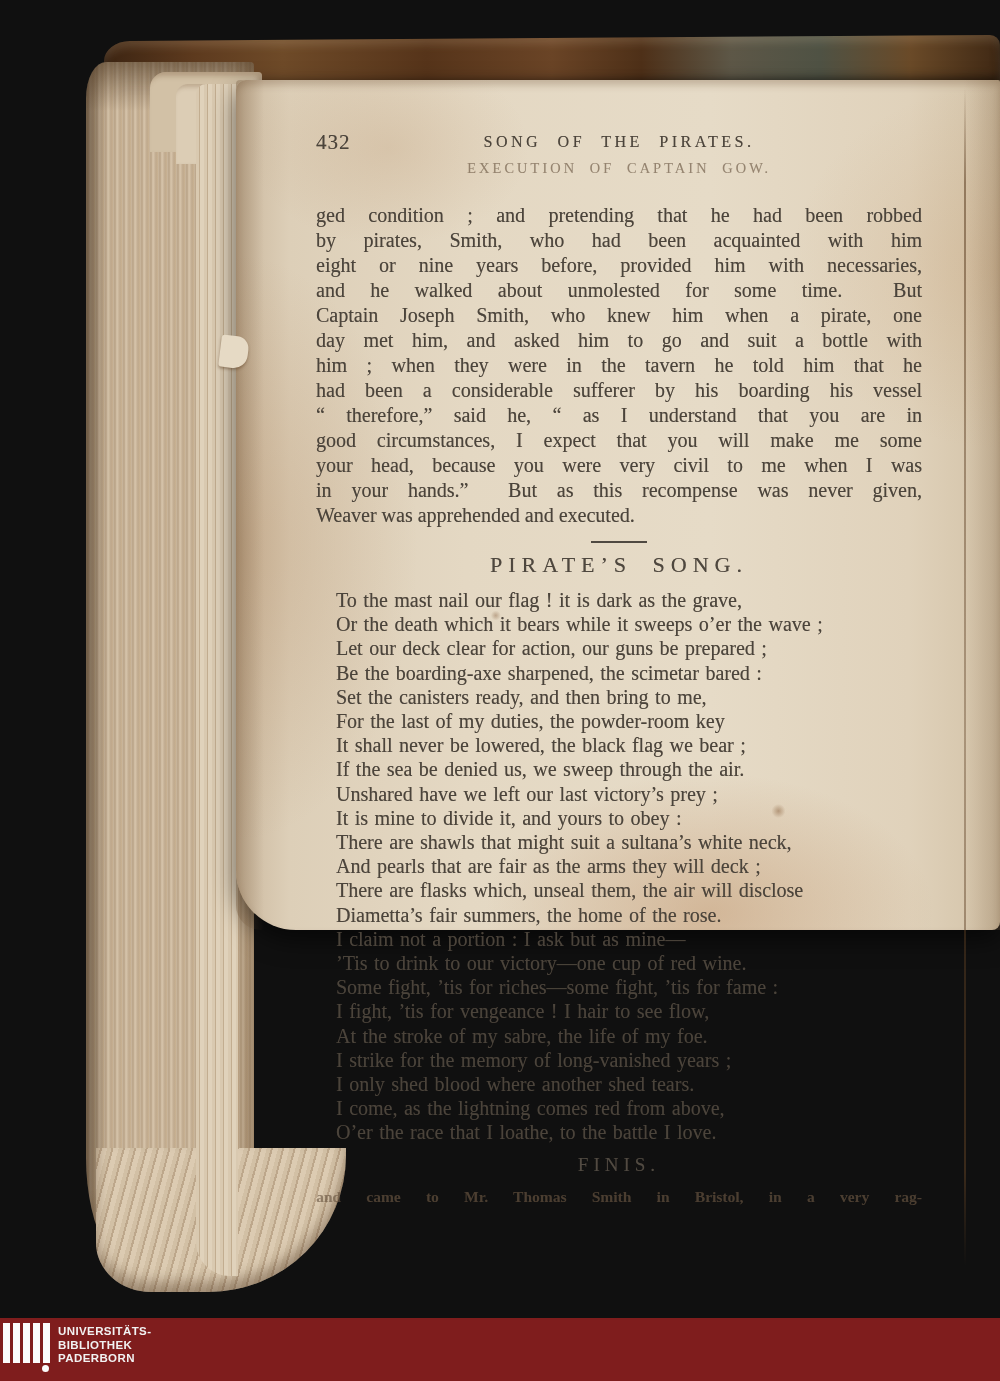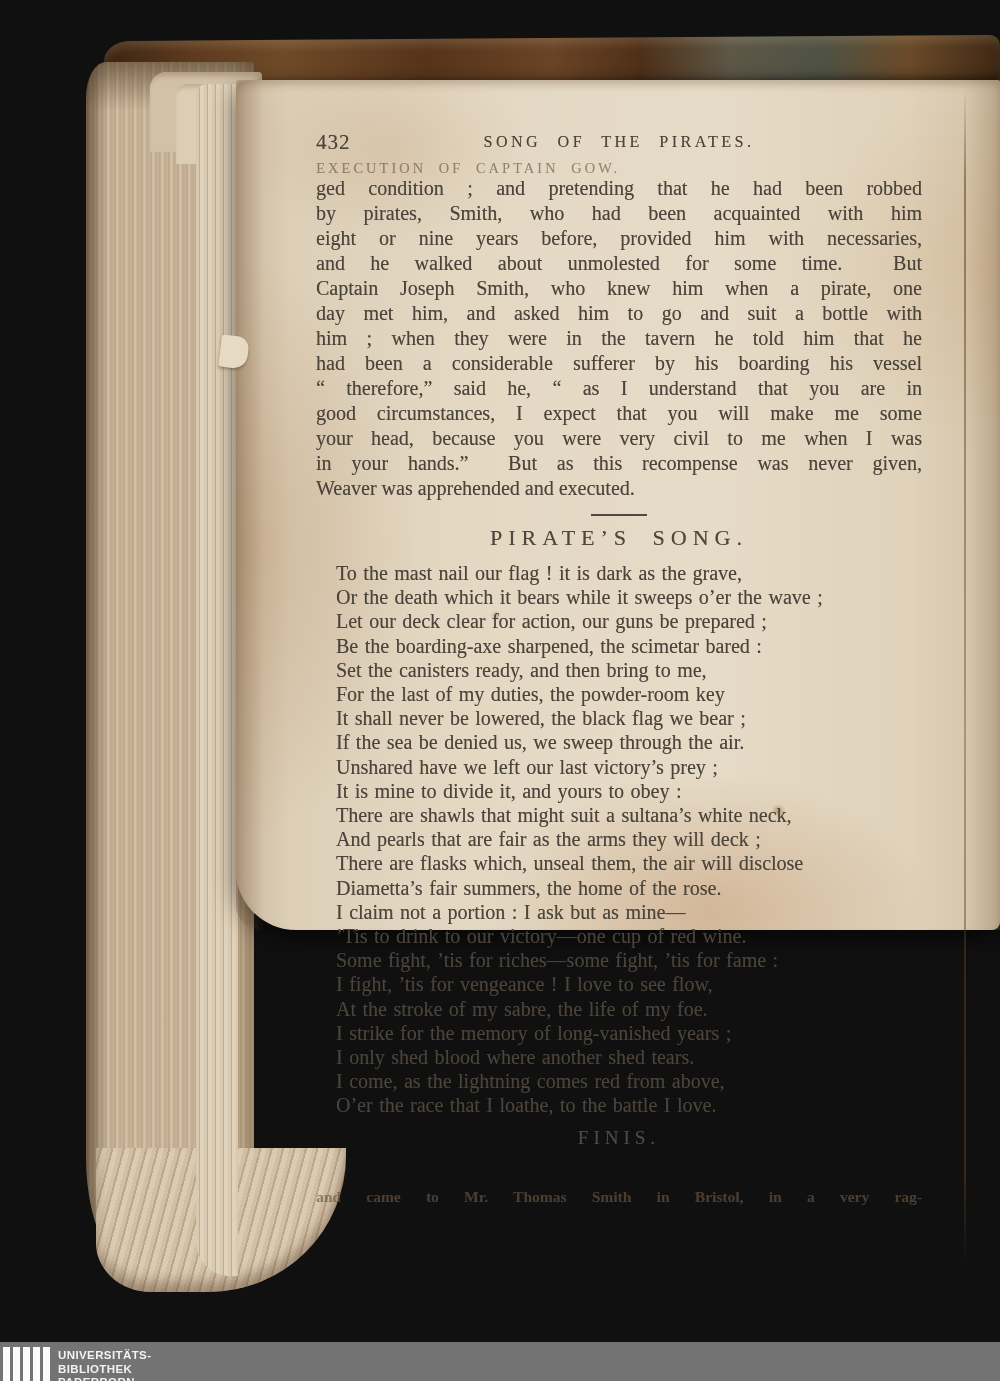--- a/index.html
+++ b/index.html
@@ -76,36 +76,36 @@
   .text-block{
     position:absolute;left:80px;top:50px;width:606px;
     color:#4b443b;
     text-shadow:.2px .2px .3px rgba(70,60,50,.45);
   }
   .page-header{position:relative;height:26px;}
   .page-num{position:absolute;left:0;top:0;font-size:21px;letter-spacing:1px;}
   .running-title{position:absolute;left:0;right:0;top:3px;text-align:center;
     font-size:16px;letter-spacing:3.5px;word-spacing:9px;}
   .ghost{pointer-events:none;color:rgba(134,108,78,.38);filter:blur(.5px);}
-  .ghost-top{position:absolute;left:0;right:0;top:30px;text-align:left;
+  .ghost-top{position:absolute;left:0;right:0;top:30px;text-align:center;
     font-size:14.5px;letter-spacing:3px;word-spacing:6px;}
   .ghost-bottom{position:absolute;left:0;right:0;top:1058px;
     font-size:15.5px;text-align:justify;text-align-last:justify;font-weight:bold;}
-  .prose{margin-top:20px;font-size:20px;line-height:25px;}
+  .prose{margin-top:47px;font-size:20px;line-height:25px;}
   .prose .line{text-align:justify;text-align-last:justify;text-justify:inter-word;}
   .prose .line:last-child{text-align-last:left;}
   .divider{width:56px;height:2px;background:#4f4941;margin:13px auto 9px auto;}
   .poem-title{margin:0 0 10px 0;text-align:center;font-size:22px;font-weight:normal;
     letter-spacing:6px;word-spacing:9px;color:#4e473e;}
   .poem{font-size:20px;line-height:24.2px;margin-left:20px;}
   .poem .line{white-space:nowrap;word-spacing:1.5px;}
   .finis{margin-top:9px;text-align:center;font-size:19px;letter-spacing:5px;
     color:#5a5349;opacity:.88;}
   
-  .band{position:absolute;left:0;right:0;bottom:0;height:39px;background:#737373;}
+  .band{position:absolute;left:0;right:0;bottom:0;height:63px;background:#7f1d1d;}
   .logo{position:absolute;left:3px;top:5px;width:52px;height:46px;}
   .logo .bar{position:absolute;top:0;width:7px;height:40px;background:#fbfbfb;}
   .logo .b1{left:0}.logo .b2{left:10px}.logo .b3{left:20px}.logo .b4{left:30px}.logo .b5{left:40px}
   .logo .dot{position:absolute;left:39px;top:42px;width:7px;height:7px;border-radius:50%;background:#fbfbfb;}
   .wm-text{position:absolute;left:58px;top:7px;color:#f2f2f2;
     font-family:"Liberation Sans", sans-serif;font-weight:bold;
     font-size:11.5px;line-height:13.5px;letter-spacing:.4px;}
 </style>
 </head>
 <body>
@@ -164,21 +164,21 @@
           <div class="line">If the sea be denied us, we sweep through the air.</div>
           <div class="line">Unshared have we left our last victory’s prey ;</div>
           <div class="line">It is mine to divide it, and yours to obey :</div>
           <div class="line">There are shawls that might suit a sultana’s white neck,</div>
           <div class="line">And pearls that are fair as the arms they will deck ;</div>
           <div class="line">There are flasks which, unseal them, the air will disclose</div>
           <div class="line">Diametta’s fair summers, the home of the rose.</div>
           <div class="line">I claim not a portion : I ask but as mine—</div>
           <div class="line">’Tis to drink to our victory—one cup of red wine.</div>
           <div class="line">Some fight, ’tis for riches—some fight, ’tis for fame :</div>
-          <div class="line">I fight, ’tis for vengeance ! I love to see flow,</div>
+          <div class="line">I fight, ’tis for vengeance ! I hair to see flow,</div>
           <div class="line">At the stroke of my sabre, the life of my foe.</div>
           <div class="line">I strike for the memory of long-vanished years ;</div>
           <div class="line">I only shed blood where another shed tears.</div>
           <div class="line">I come, as the lightning comes red from above,</div>
           <div class="line">O’er the race that I loathe, to the battle I love.</div>
         </div>
 
       <div class="finis">FINIS.</div>
 
       <div class="ghost ghost-bottom">and came to Mr. Thomas Smith in Bristol, in a very rag-</div>

